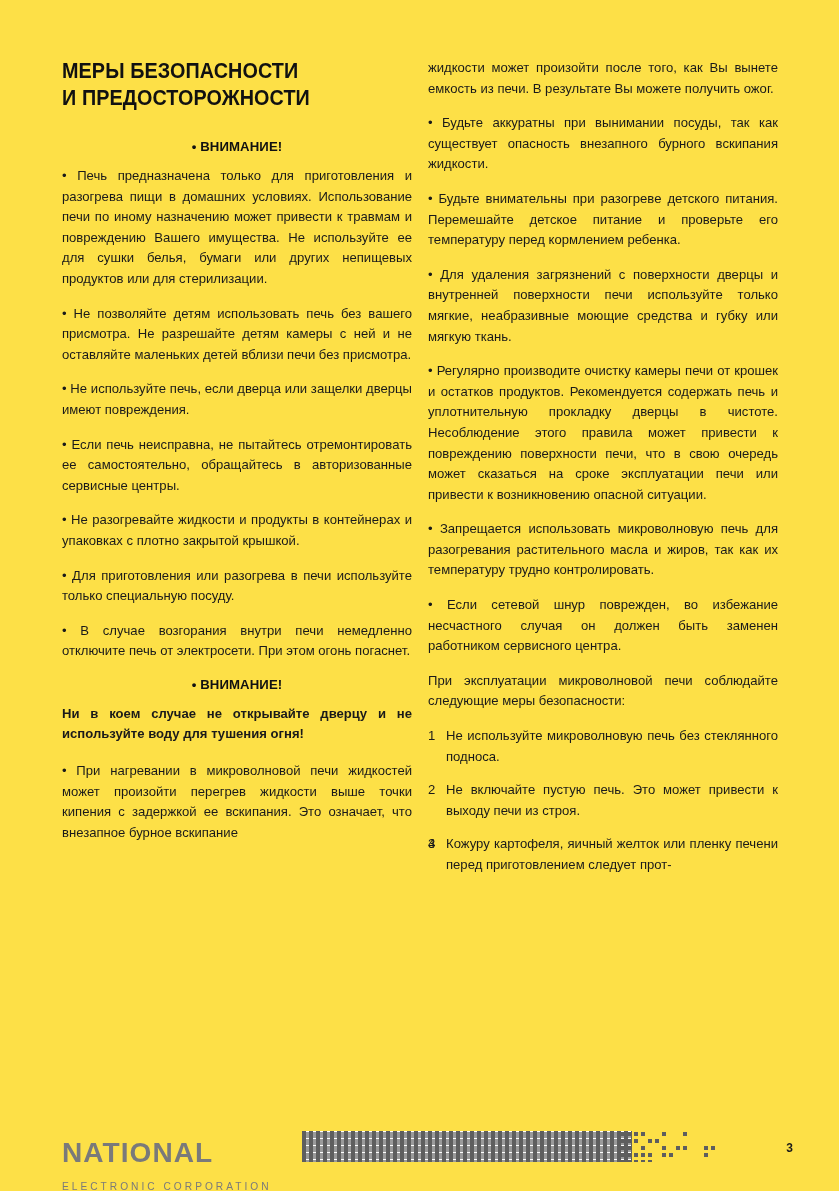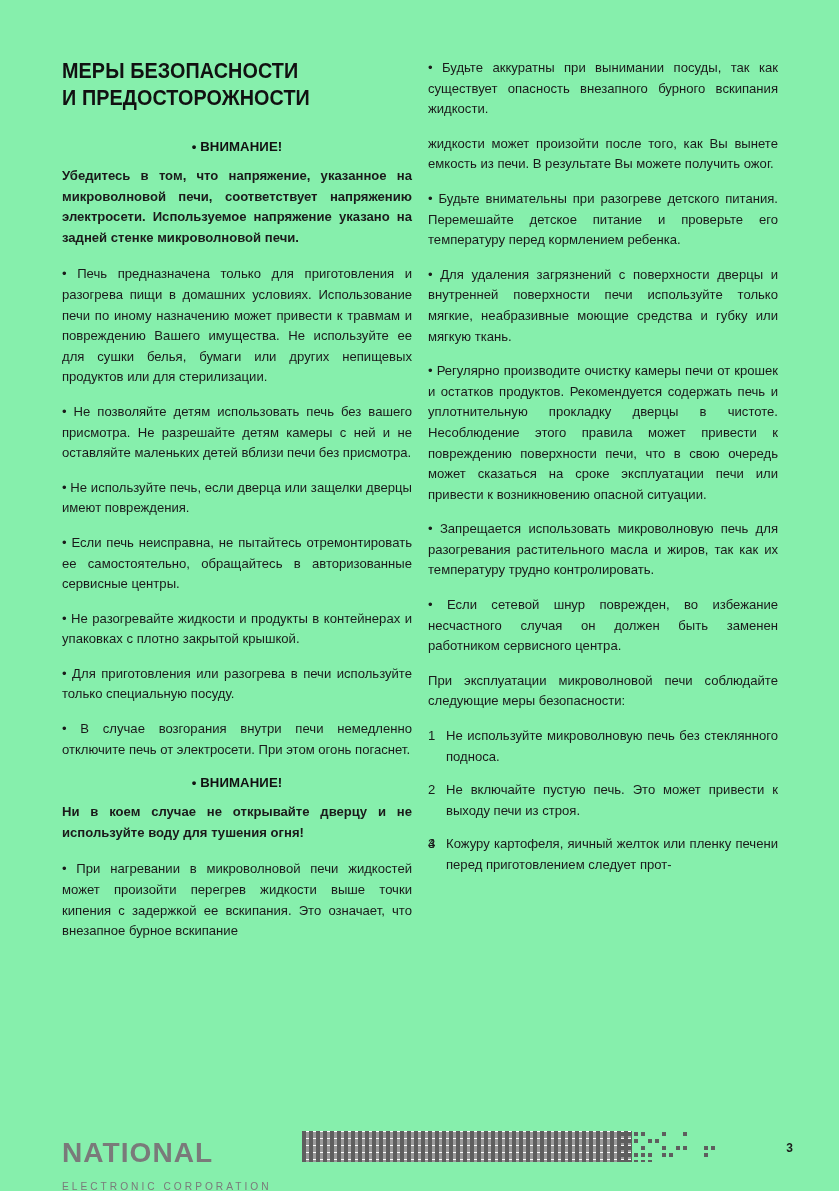--- a/index.html
+++ b/index.html
@@ -14,21 +14,21 @@
     color: #1a1a1a;
     position: relative;
     overflow: hidden;
   }
 
   .page {
     position: absolute;
     left: 0; top: 0;
     width: 839px;
     height: 1191px;
-    background: #86efac;
+    background: #fde047;
   }
 
   
   .columns {
     position: absolute;
     left: 62px;
     top: 58px;
     width: 716px;
     height: 1060px;
   }
@@ -190,43 +190,42 @@
 
     <div class="col col-left">
 
       <h1 class="doc-title">
         <span class="tline">МЕРЫ БЕЗОПАСНОСТИ</span>
         <span class="tline">И ПРЕДОСТОРОЖНОСТИ</span>
       </h1>
 
       <p class="attn">• ВНИМАНИЕ!</p>
 
-      <p class="para bold last-line-left">Убедитесь в том, что напряжение, указанное на микроволновой печи, соответствует напряжению электросети. Используемое напряжение указано на задней стенке микроволновой печи.</p>
 
       <p class="para last-line-left">• Печь предназначена только для приготовления и разогрева пищи в домашних условиях. Использование печи по иному назначению может привести к травмам и повреждению Вашего имущества. Не используйте ее для сушки белья, бумаги или других непищевых продуктов или для стерилизации.</p>
       <p class="para last-line-left">• Не позволяйте детям использовать печь без вашего присмотра. Не разрешайте детям камеры с ней и не оставляйте маленьких детей вблизи печи без присмотра.</p>
       <p class="para last-line-left">• Не используйте печь, если дверца или защелки дверцы имеют повреждения.</p>
       <p class="para last-line-left">• Если печь неисправна, не пытайтесь отремонтировать ее самостоятельно, обращайтесь в авторизованные сервисные центры.</p>
       <p class="para last-line-left">• Не разогревайте жидкости и продукты в контейнерах и упаковках с плотно закрытой крышкой.</p>
       <p class="para last-line-left">• Для приготовления или разогрева в печи используйте только специальную посуду.</p>
       <p class="para last-line-left">• В случае возгорания внутри печи немедленно отключите печь от электросети. При этом огонь погаснет.</p>
 
       <p class="attn">• ВНИМАНИЕ!</p>
 
       <p class="para bold last-line-left">Ни в коем случае не открывайте дверцу и не используйте воду для тушения огня!</p>
 
       <p class="para">• При нагревании в микроволновой печи жидкостей может произойти перегрев жидкости выше точки кипения с задержкой ее вскипания. Это означает, что внезапное бурное вскипание</p>
 
     </div>
 
     <div class="col col-right">
 
+      <p class="para last-line-left">жидкости может произойти после того, как Вы вынете емкость из печи. В результате Вы можете получить ожог.</p>
+
       <p class="para last-line-left">• Будьте аккуратны при вынимании посуды, так как существует опасность внезапного бурного вскипания жидкости.</p>
-
-      <p class="para last-line-left">жидкости может произойти после того, как Вы вынете емкость из печи. В результате Вы можете получить ожог.</p>
       <p class="para last-line-left">• Будьте внимательны при разогреве детского питания. Перемешайте детское питание и проверьте его температуру перед кормлением ребенка.</p>
       <p class="para last-line-left">• Для удаления загрязнений с поверхности дверцы и внутренней поверхности печи используйте только мягкие, неабразивные моющие средства и губку или мягкую ткань.</p>
       <p class="para last-line-left">• Регулярно производите очистку камеры печи от крошек и остатков продуктов. Рекомендуется содержать печь и уплотнительную прокладку дверцы в чистоте. Несоблюдение этого правила может привести к повреждению поверхности печи, что в свою очередь может сказаться на сроке эксплуатации печи или привести к возникновению опасной ситуации.</p>
       <p class="para last-line-left">• Запрещается использовать микроволновую печь для разогревания растительного масла и жиров, так как их температуру трудно контролировать.</p>
       <p class="para last-line-left">• Если сетевой шнур поврежден, во избежание несчастного случая он должен быть заменен работником сервисного центра.</p>
 
       <p class="para last-line-left">При эксплуатации микроволновой печи соблюдайте следующие меры безопасности:</p>
 
       <div class="num-item">
         <span class="num">1</span>

